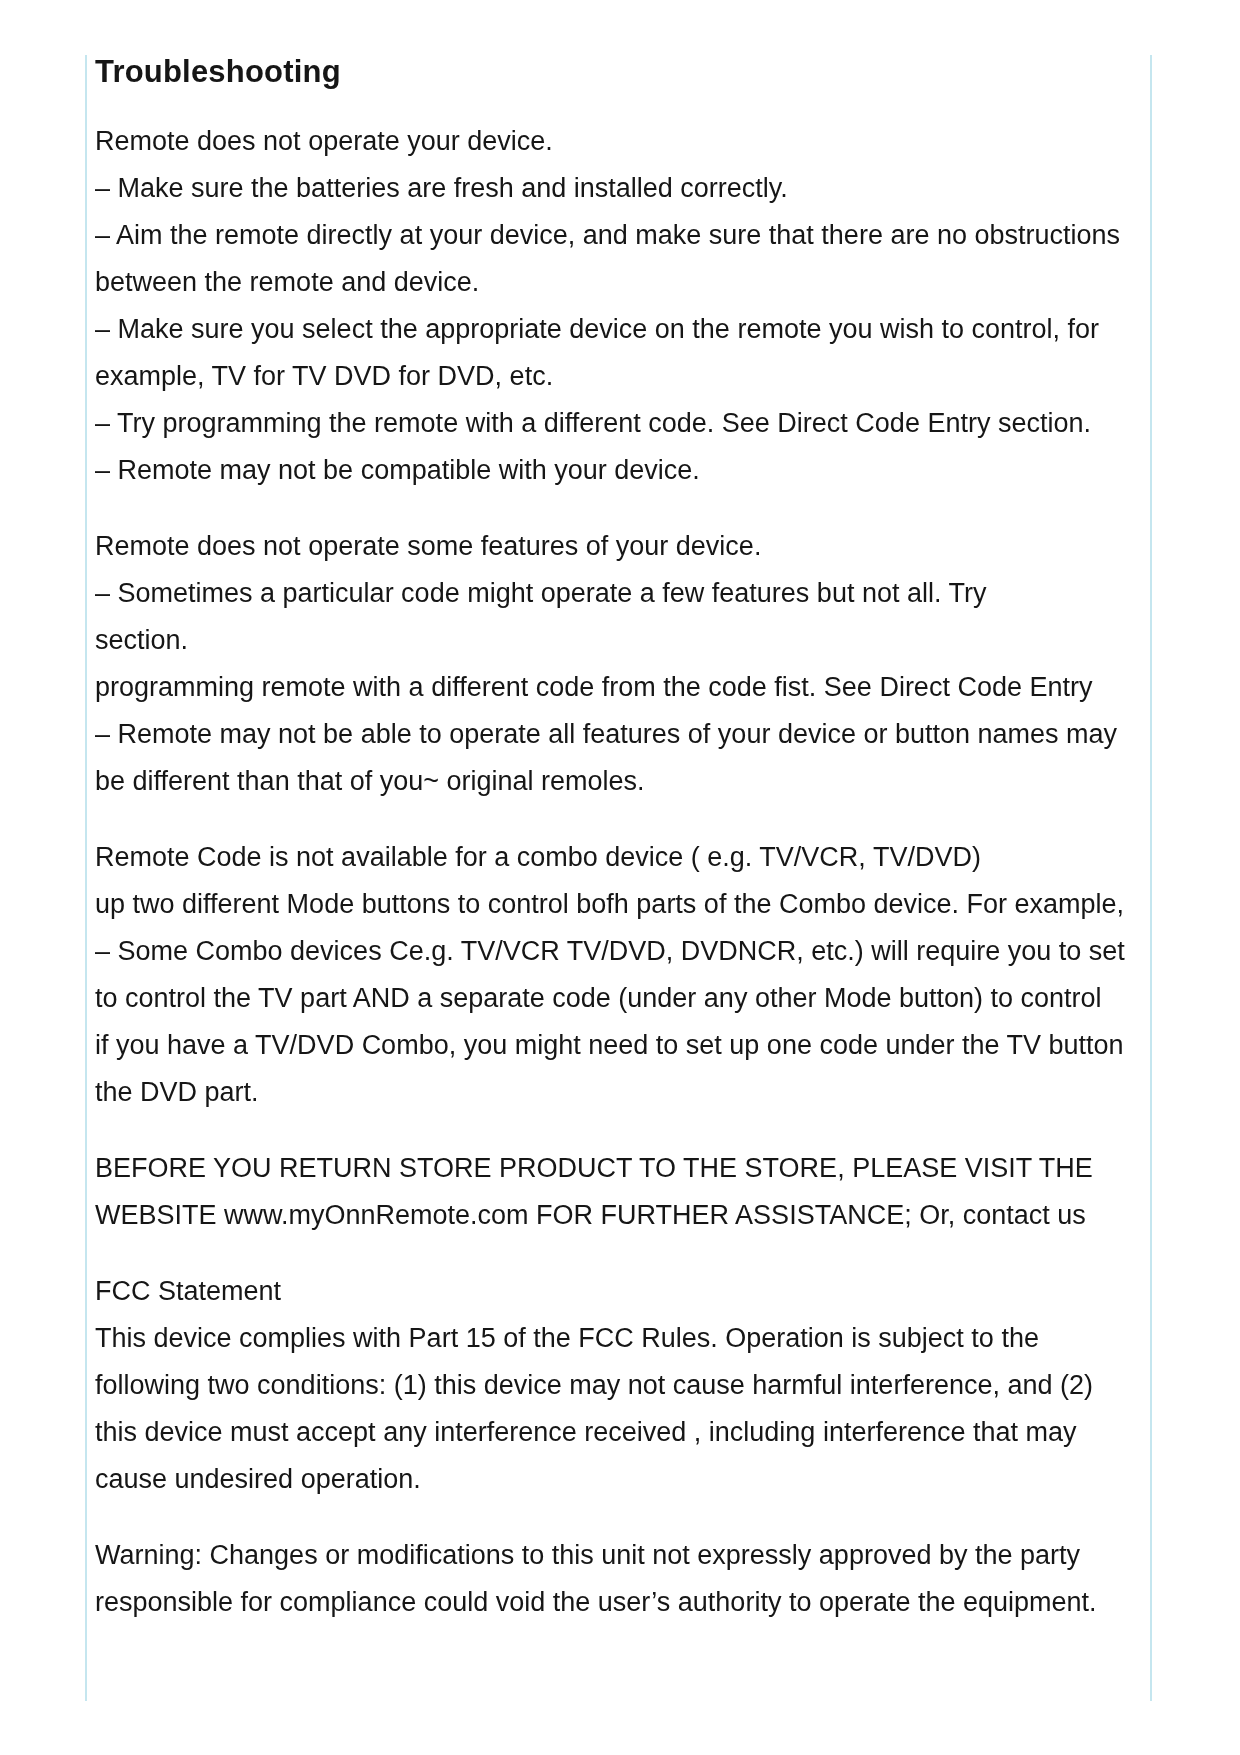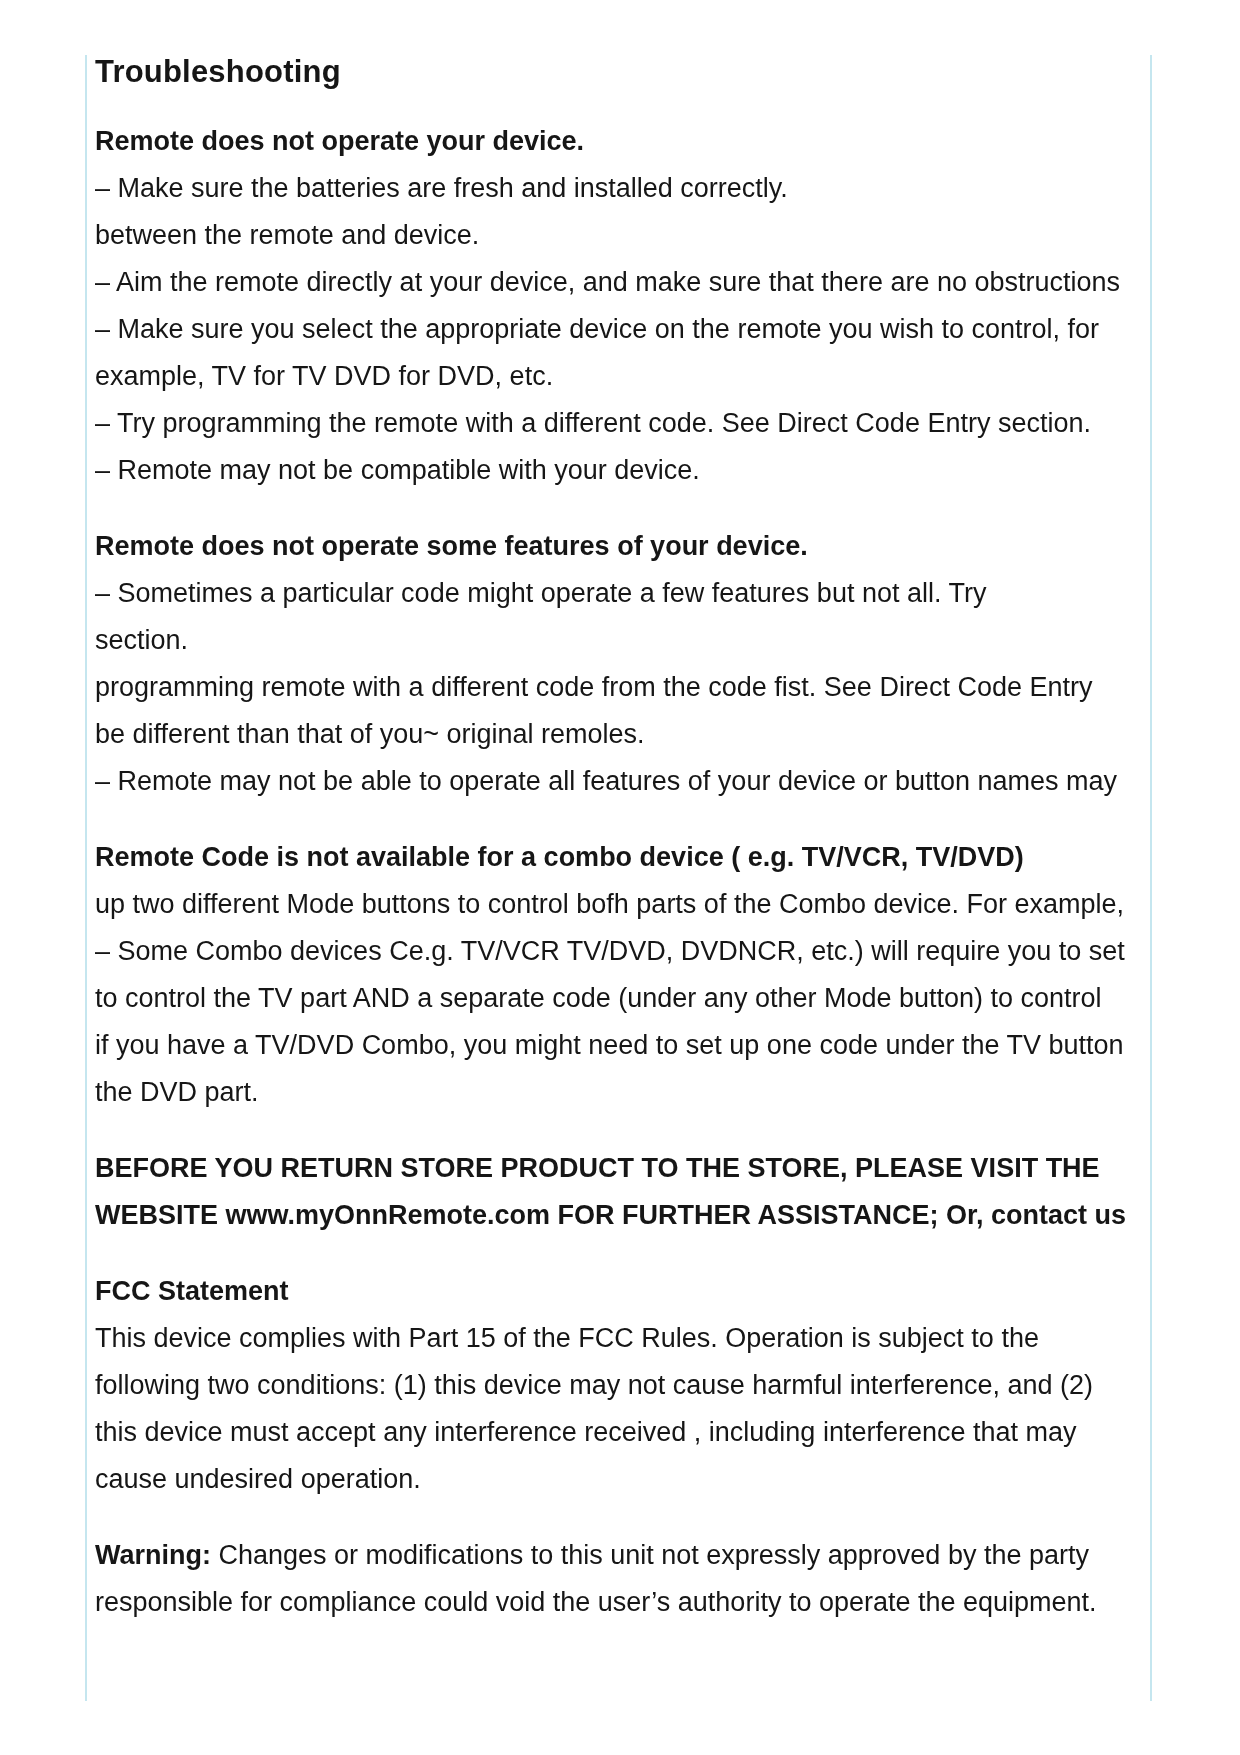--- a/index.html
+++ b/index.html
@@ -42,48 +42,48 @@
     font-size: 27px;
     line-height: 47px;
     margin: 0 0 29px 0;
   }
   .para:last-child { margin-bottom: 0; }
   .line {
     display: block;
     white-space: pre;
   }
   .run { font-weight: 400; }
-  .run.b { font-weight: 700; }
+  .run.b { font-weight: 400; }
 </style>
 </head>
 <body style="background: rgb(255, 255, 255);">
 
 <div class="page">
   <div class="guide guide-left" style="background: rgb(197, 230, 239);"></div>
   <div class="guide guide-right" style="background: rgb(197, 230, 239);"></div>
   <div class="content" style="color: rgb(22, 22, 22);">
     <h1 class="title">Troubleshooting</h1>
     <div id="paragraphs">
         <div class="para">
           <div class="line"><span class="run b">Remote does not operate your device.</span></div>
           <div class="line"><span class="run">– Make sure the batteries are fresh and installed correctly.</span></div>
+          <div class="line"><span class="run">– Aim the remote directly at your device, and make sure that there are no obstructions</span></div>
           <div class="line"><span class="run">between the remote and device.</span></div>
-          <div class="line"><span class="run">– Aim the remote directly at your device, and make sure that there are no obstructions</span></div>
           <div class="line"><span class="run">– Make sure you select the appropriate device on the remote you wish to control, for</span></div>
           <div class="line"><span class="run">example, TV for TV DVD for DVD, etc.</span></div>
           <div class="line"><span class="run">– Try programming the remote with a different code. See Direct Code Entry section.</span></div>
           <div class="line"><span class="run">– Remote may not be compatible with your device.</span></div>
         </div>
         <div class="para">
           <div class="line"><span class="run b">Remote does not operate some features of your device.</span></div>
           <div class="line"><span class="run">– Sometimes a particular code might operate a few features but not all. Try</span></div>
           <div class="line"><span class="run">section.</span></div>
           <div class="line"><span class="run">programming remote with a different code from the code fist. See Direct Code Entry</span></div>
+          <div class="line"><span class="run">– Remote may not be able to operate all features of your device or button names may</span></div>
           <div class="line"><span class="run">be different than that of you~ original remoles.</span></div>
-          <div class="line"><span class="run">– Remote may not be able to operate all features of your device or button names may</span></div>
         </div>
         <div class="para">
           <div class="line"><span class="run b">Remote Code is not available for a combo device ( e.g. TV/VCR, TV/DVD)</span></div>
           <div class="line"><span class="run">up two different Mode buttons to control bofh parts of the Combo device. For example,</span></div>
           <div class="line"><span class="run">– Some Combo devices Ce.g. TV/VCR TV/DVD, DVDNCR, etc.) will require you to set</span></div>
           <div class="line"><span class="run">to control the TV part AND a separate code (under any other Mode button) to control</span></div>
           <div class="line"><span class="run">if you have a TV/DVD Combo, you might need to set up one code under the TV button</span></div>
           <div class="line"><span class="run">the DVD part.</span></div>
         </div>
         <div class="para">

